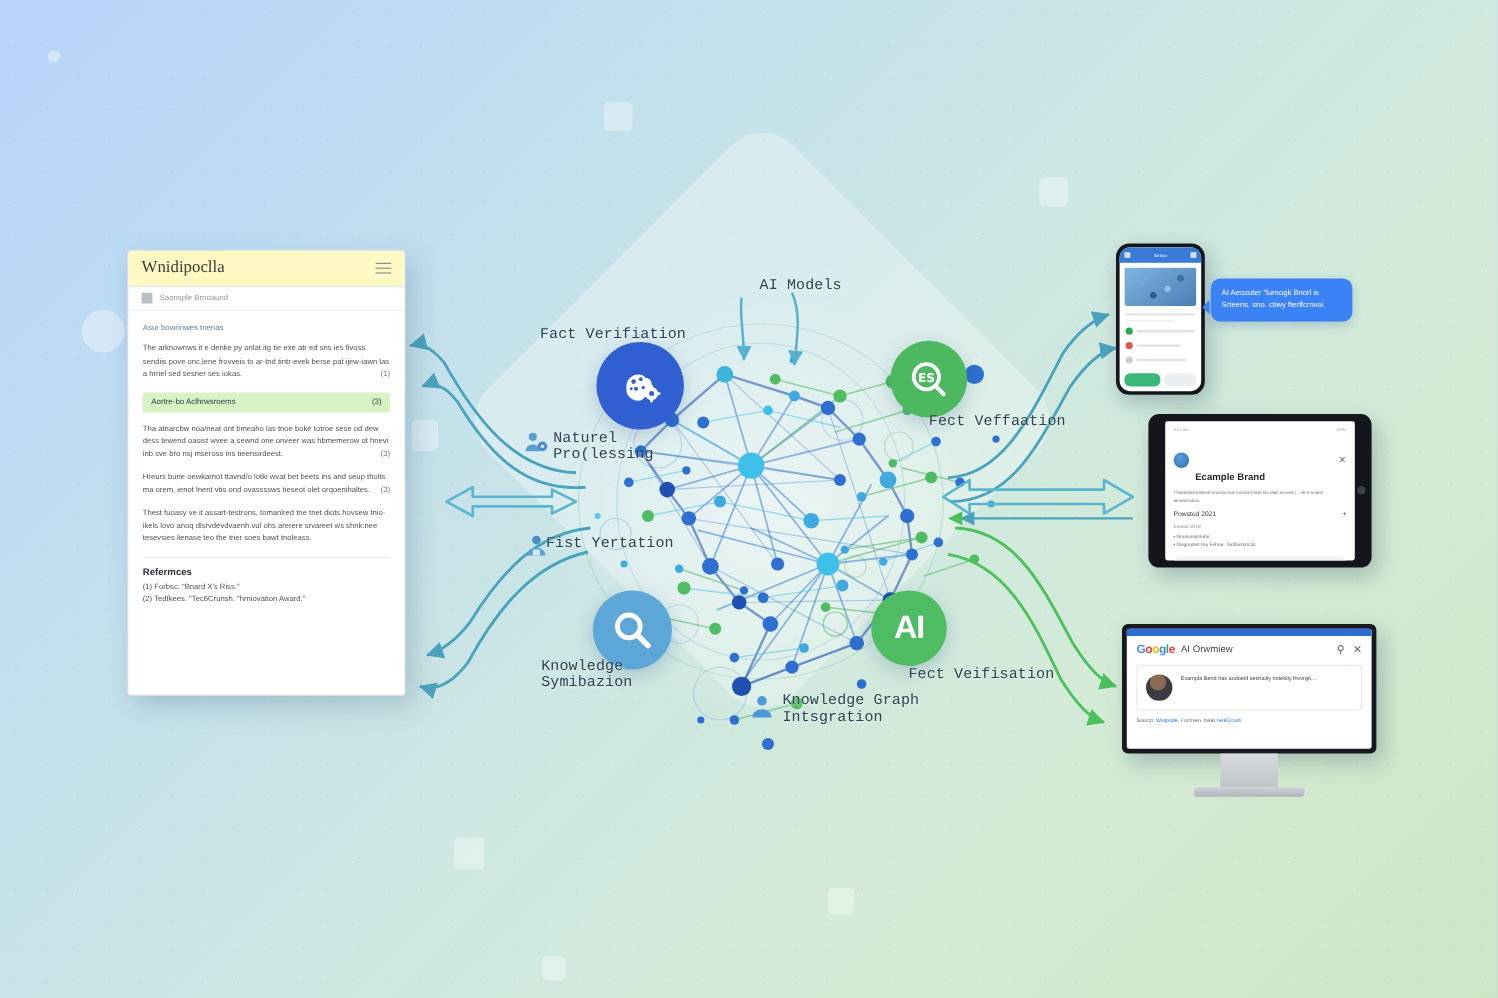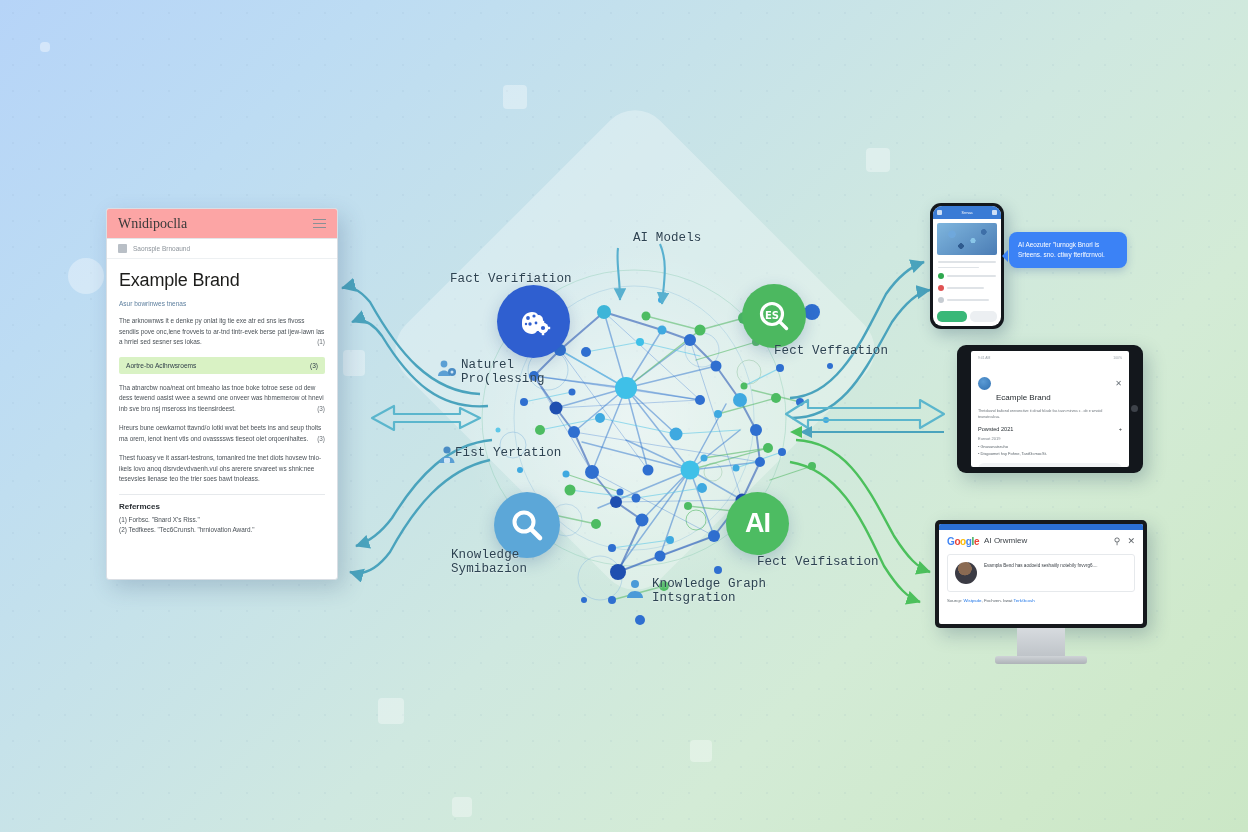--- a/index.html
+++ b/index.html
@@ -59,21 +59,21 @@
   #wiki {
     position: absolute; left: 106px; top: 208px;
     width: 232px; height: 372px;
     background: #ffffff;
     border: 1px solid #d9dee4;
     border-radius: 3px;
     box-shadow: 6px 8px 22px rgba(40,70,110,.22);
     overflow: hidden;
   }
   #wiki .wtop {
-    height: 30px; background: #fca5a5;
+    height: 30px; background: #fef9c3;
     border-bottom: 1px solid #e3e6e9;
     display: flex; align-items: center; justify-content: space-between;
     padding: 0 11px;
   }
   #wiki .wlogo {
     font-family: "Liberation Serif", serif;
     font-size: 14px; color: #3a3a3a;
     filter: blur(.35px);
   }
   #wiki .burger { width: 13px; }
@@ -164,21 +164,21 @@
   }
   #tablet .tcam { position:absolute; right:5px; top:60px; width:7px;height:7px;border-radius:50%;background:#3d4249; }
   #tablet .tscr { width:100%; height:100%; background:#fff; border-radius:2px; padding: 5px 7px; overflow:hidden; }
   #tablet .tstat { display:flex; justify-content:space-between; font-size:3.4px; color:#98a0a8; filter:blur(.3px); }
   #tablet .thead { display:flex; align-items:center; gap:5px; margin: 5px 0 6px; }
   #tablet .tavatar {
     width:13px;height:13px;border-radius:50%;
     background: radial-gradient(circle at 40% 35%, #5b9bd5, #2f6fb0);
     flex:none;
   }
-  #tablet .ttitle { font-size:8px; color:#1f2529; font-weight:400; filter: blur(.35px); margin-top: 28px; }
+  #tablet .ttitle { font-size:8px; color:#1f2529; font-weight:700; filter: blur(.35px); margin-top: 28px; }
   #tablet .tx { margin-left:auto; font-size:8px; color:#6b737a; }
   #tablet .tp { font-size:3.7px; line-height:6px; color:#6a7278; filter:blur(.35px); margin-bottom:6px; }
   #tablet .tsec { display:flex; justify-content:space-between; align-items:center; font-size:5.6px; color:#2b3237; filter:blur(.3px); margin-bottom:4px; }
   #tablet .tsub { font-size:4px; color:#7b838a; filter:blur(.3px); margin-bottom:3px; }
   #tablet .tli { font-size:4px; color:#5b646b; filter:blur(.3px); line-height:6.5px; }
   #tablet .tsearch {
     margin-top:6px; height:12px; border-radius:6px; background:#f1f3f5;
     display:flex; align-items:center; justify-content:space-between; padding:0 6px;
     font-size:5px; color:#9aa2a9;
   }
@@ -489,21 +489,20 @@
           <i></i>
           <i></i>
           <i></i>
         </div>
     </div>
     <div class="wsub">
       <div class="sq"></div>
       <span>Saonsple Brnoaund</span>
     </div>
     <div class="wbody">
-      <h1>Example Brand</h1>
       <div class="wtag">Asur bowrinwes tnenas</div>
 
       <div class="para">
         <span>The arknownws it e denke py onlat itg tie exe atr ed sns ies fivoss sendiis pove onc,lene frovveis to ar-tnd tintr-evek berse pat ijew-iawn las a hrriel sed sesner ses iokas.</span>
         <span class="ref">(1)</span>
       </div>
 
       <div class="hl">
         <span>Aortre-bo Aclhrwsroems</span>
         <span>(3)</span>

